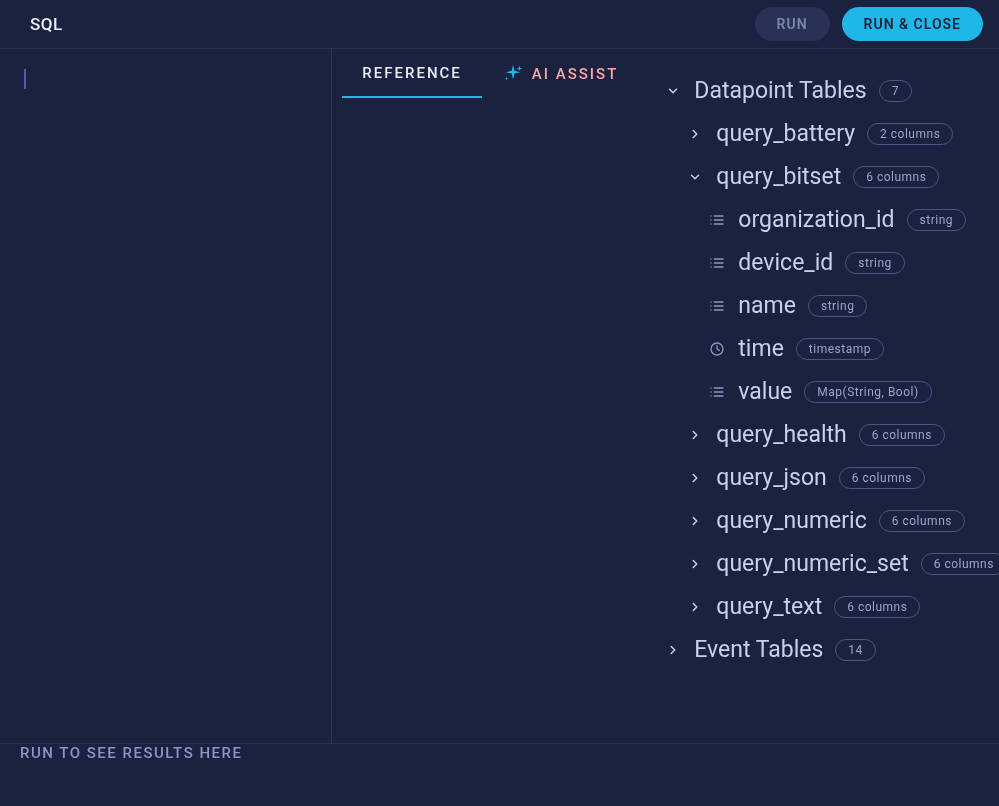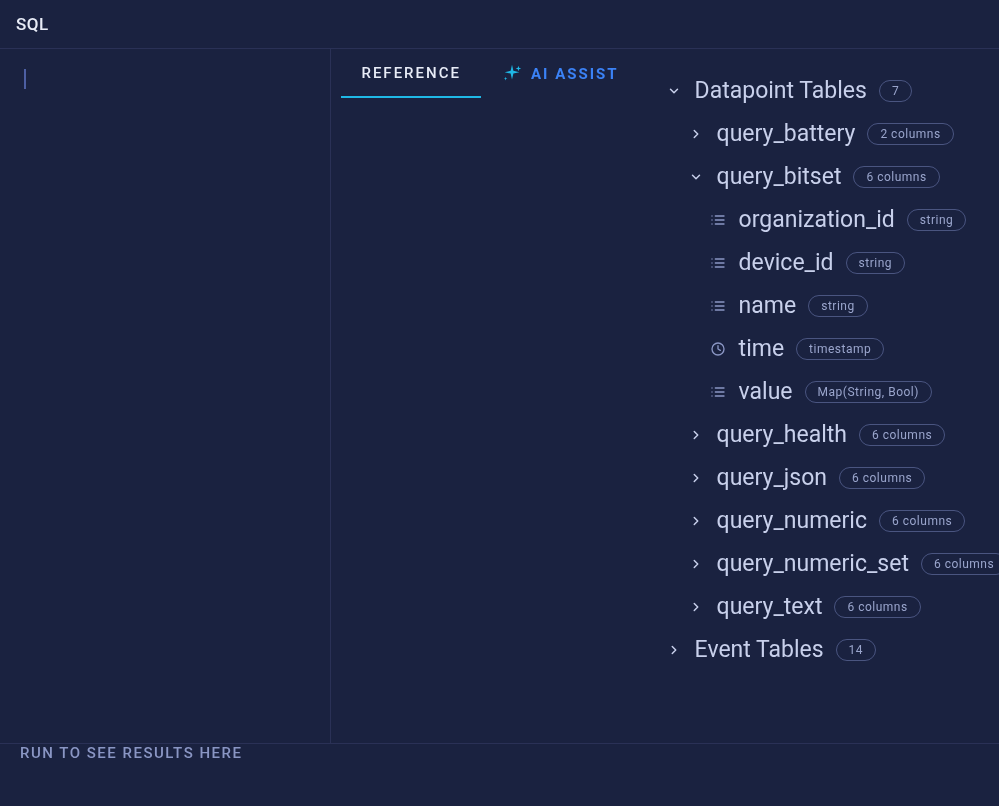--- a/index.html
+++ b/index.html
@@ -17,20 +17,21 @@
       display: flex;
       flex-direction: column;
     }
     .header {
       height: 48px;
       display: flex;
       align-items: center;
       justify-content: space-between;
       padding: 12px 16px;
       background: #1a2240;
+      margin-left: 14px;
     }
     .header-title {
       color: #e8ecf7;
       font-size: 17px;
       font-weight: 500;
       letter-spacing: 0.5px;
     }
     .header-actions {
       display: flex;
       gap: 12px;
@@ -93,22 +94,21 @@
       padding: 14px 20px;
       display: flex;
       align-items: center;
       gap: 8px;
     }
     .tab-active {
       color: #e8ecf7;
       border-bottom: 2px solid #1fb8e6;
     }
     .tab-inactive {
-      color: #3b82f6;
-      font-weight: bold;
+      color: #fca5a5;
     }
     .ai-sparkle {
       width: 22px;
       height: 22px;
     }
     .tree {
       flex: 1;
       padding: 20px 16px 8px 16px;
       overflow-y: auto;
     }
@@ -166,20 +166,24 @@
       font-weight: 500;
       letter-spacing: 1.5px;
       color: #8a96c4;
     }
   </style>
 </head>
 <body>
 
 <div class="header">
   <div class="header-title">SQL</div>
+  <div class="header-actions">
+    <button class="btn btn-run">RUN</button>
+    <button class="btn btn-run-close">RUN &amp; CLOSE</button>
+  </div>
 </div>
 
 <div class="main">
   <div class="editor-pane">
     <div class="cursor"></div>
   </div>
 
   <div class="reference-pane">
     <div class="tabs">
       <div class="tab tab-active">

